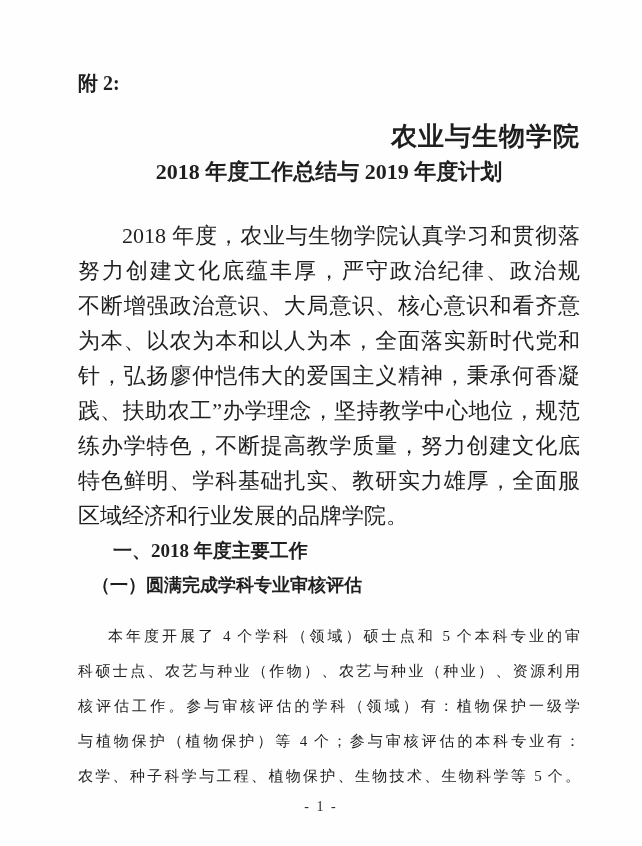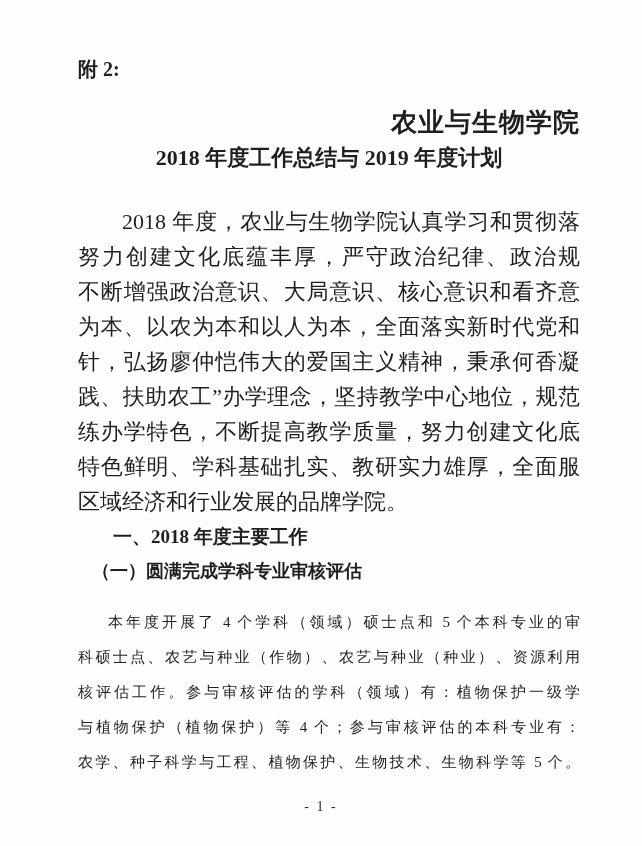--- a/index.html
+++ b/index.html
@@ -12,21 +12,21 @@
     width: 642px;
     height: 846px;
     margin: 0 auto;
     background: #fefefe;
     color: #1f1f1f;
     font-family: "Liberation Serif", "DejaVu Serif", serif;
     overflow: hidden;
     box-sizing: border-box;
   }
   .content {
-    padding: 56px 62px 0 78px;
+    padding: 70px 62px 0 78px;
   }
   .attachment {
     font-size: 20px;
     font-weight: bold;
     line-height: 26px;
   }
   .doc-title-1 {
     margin-top: 24px;
     text-align: right;
     font-size: 26px;

